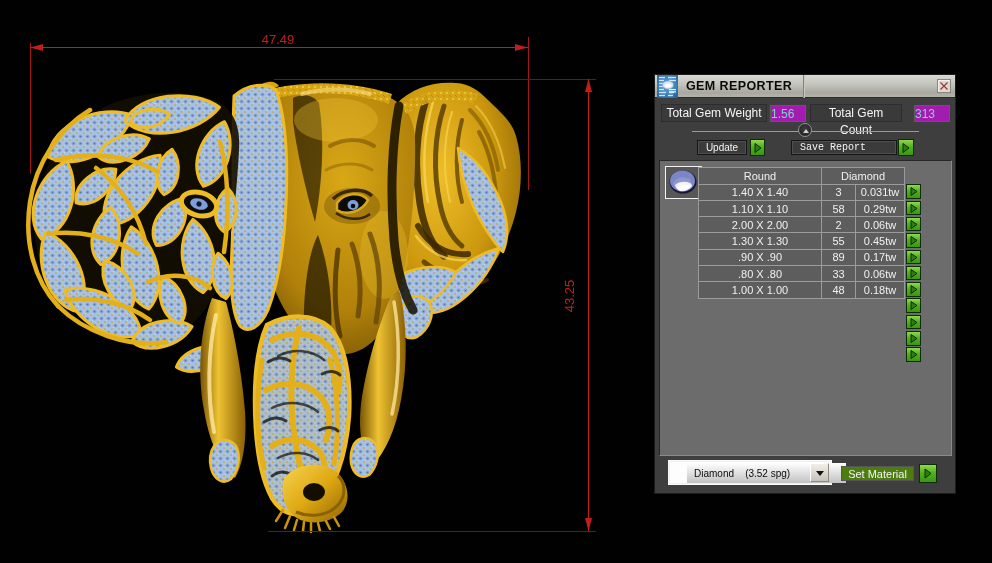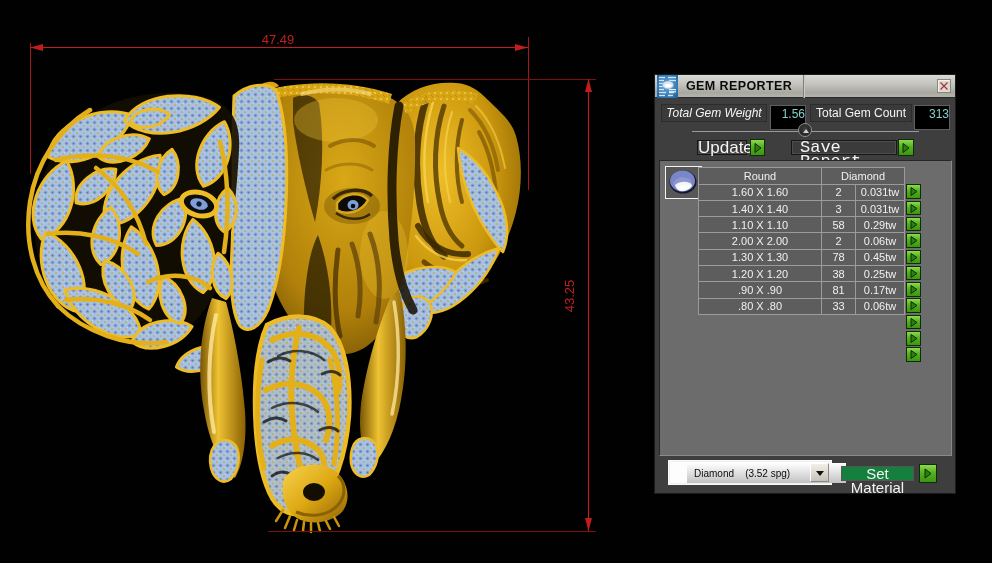--- a/index.html
+++ b/index.html
@@ -6,46 +6,46 @@
 #stage{position:relative;width:992px;height:563px;background:#010101;overflow:hidden;font-family:"Liberation Sans",sans-serif;}
 #art{position:absolute;left:0;top:0;}
 #panel{position:absolute;left:654px;top:74px;width:302px;height:420px;background:#3e3e3e;border:1px solid #1c1c1c;box-sizing:border-box;}
 #panel *{box-sizing:border-box;position:absolute;}
 #titlebar{left:0px;top:0px;width:300px;height:23px;background:linear-gradient(180deg,#dadad4 0%,#c2c2bc 45%,#a8a8a0 80%,#b4b4ac 100%);border-bottom:1px solid #2a2a2a;}
 #titlebar .tseg{left:148px;top:0;width:1px;height:23px;background:#83837d;box-shadow:1px 0 0 #c8c8c2;}
 #ticon{left:2px;top:0px;width:21px;height:23px;}
 #ttext{left:31px;top:4px;font-size:12.5px;font-weight:bold;color:#0a0a0a;letter-spacing:0.4px;position:absolute;}
 #closebtn{left:282px;top:4px;width:14px;height:14px;background:#ddd9d1;border:1px solid #8a867e;box-shadow:inset 1px 1px 0 #f4f1ec;}
 .lbl{height:18px;color:#f4f4f4;font-size:12px;line-height:17px;text-align:center;border:1px solid #2d2d2d;background:#3a3a3a;}
-.val{height:25px;background:#000000;color:#85d2cc;font-size:12px;line-height:16px;text-align:right;border:1px solid #5e5e5e;}
-#lbl1{left:6px;top:29px;width:106px;font-style:italic;}
+.val{height:17px;background:#a21caf;color:#85d2cc;font-size:12px;line-height:16px;text-align:left;border:1px solid #5e5e5e;}
+#lbl1{left:6px;top:29px;width:106px;}
 #val1{left:115px;top:30px;width:36px;}
-#lbl2{left:155px;top:29px;width:102px;}
+#lbl2{left:155px;top:29px;width:92px;}
 #val2{left:259px;top:30px;width:36px;}
 #sline{left:37px;top:56px;width:227px;height:1px;background:#9a9a9a;}
 #sthumb{left:143px;top:48px;width:14px;height:14px;border-radius:50%;background:radial-gradient(circle at 50% 40%,#3e3e3e,#1c1c1c);border:1px solid #909090;}
 #sthumb:after{content:"";position:absolute;left:3.5px;top:4.5px;width:0;height:0;border-left:3.5px solid transparent;border-right:3.5px solid transparent;border-bottom:4.5px solid #cfcfcf;}
-.btn{background:#3b3b3b;border:1px solid #161616;color:#f4f4f4;font-size:17px;text-align:center;box-shadow:inset 0 0 0 1px #4e4e4e;}
+.btn{background:#3b3b3b;border:1px solid #161616;color:#f4f4f4;font-size:10px;text-align:center;box-shadow:inset 0 0 0 1px #4e4e4e;}
 #btnupd{left:42px;top:65px;width:50px;height:15px;line-height:14px;}
 #btnsave{left:136px;top:65px;width:106px;height:15px;line-height:14px;text-align:left;padding-left:8px;font-family:Liberation Mono, monospace;}
 .grn{background:linear-gradient(180deg,#8fd84e 0%,#52b21e 45%,#3d9412 100%);border:1px solid #0d2d05;}
 .grn svg{position:absolute;left:0;top:0;}
 #grn1{left:95px;top:64px;width:15px;height:17px;}
 #grn2{left:243px;top:64px;width:16px;height:17px;}
 #tablebox{left:4px;top:85px;width:293px;height:296px;background:#6c6c6c;border:1px solid #272727;border-right-color:#8a8a8a;border-bottom-color:#8a8a8a;}
 #gembox{left:5px;top:5px;width:37px;height:33px;background:#575757;border:1px solid #f4f4f4;}
 #grid{left:38px;top:6.3px;border-collapse:collapse;table-layout:fixed;position:absolute !important;}
 #grid colgroup,#grid col,#grid tbody,#grid tr,#grid td{position:static !important;padding-left:14px;}
 #grid td{border:1px solid #9b9b9b;background:#5d5d5d;color:#f0f0f0;font-size:11px;text-align:center;padding:0;height:16.3px;font-family:"Liberation Sans",sans-serif;overflow:hidden;white-space:nowrap;}
 .rgrn{left:245.5px;width:15.5px;height:14.5px;}
 #dropdown{left:14px;top:386px;width:162px;height:23px;background:#fdfdfd;border:1px solid #f0f0f0;box-shadow:0 0 0 1px #fafafa;}
 #ddinner{left:17px;top:1px;width:159px;height:20px;background:linear-gradient(180deg,#ffffff,#c2c2c2);color:#0a0a0a;font-size:10px;line-height:21px;padding-left:7px;}
 #ddbtn{left:140px;top:1px;width:19px;height:19px;background:linear-gradient(180deg,#f2efe9,#c6c2ba);border:1px solid #8e8a82;border-top-color:#fff;border-left-color:#fff;}
 #ddbtn:after{content:"";position:absolute;left:5px;top:7px;width:0;height:0;border-left:4.5px solid transparent;border-right:4.5px solid transparent;border-top:5px solid #111;}
-#setmat{left:186px;top:391px;width:73px;height:15px;background:#15803d;border:1px solid #555;color:#f4f4f4;font-size:15px;line-height:14px;text-align:center;}
+#setmat{left:186px;top:391px;width:73px;height:15px;background:#4d7c0f;border:1px solid #555;color:#f4f4f4;font-size:11px;line-height:14px;text-align:center;}
 #grn3{left:264px;top:389px;width:18px;height:19px;}
 </style>
 </head>
 <body>
 <div id="stage">
 <svg id="art" width="992" height="563" viewBox="0 0 992 563">
 <defs>
 <pattern id="pave" width="7" height="7" patternUnits="userSpaceOnUse">
   <rect width="7" height="7" fill="#a8c2e2"></rect>
   <circle cx="3.5" cy="3.5" r="2.0" fill="#8ca6d0"></circle>
@@ -308,58 +308,53 @@
             <col style="width:123px">
             <col style="width:34px">
             <col style="width:49px">
           </colgroup>
           <tbody>
             <tr>
               <td>Round</td>
               <td colspan="2">Diamond</td>
             </tr>
             <tr>
-              <td>1.60 X 1.60</td>
-              <td>2</td>
-              <td>0.031tw</td>
-            </tr>
-            <tr>
               <td>1.40 X 1.40</td>
               <td>3</td>
               <td>0.031tw</td>
             </tr>
             <tr>
               <td>1.10 X 1.10</td>
               <td>58</td>
               <td>0.29tw</td>
             </tr>
             <tr>
               <td>2.00 X 2.00</td>
               <td>2</td>
               <td>0.06tw</td>
             </tr>
             <tr>
               <td>1.30 X 1.30</td>
-              <td>78</td>
+              <td>55</td>
               <td>0.45tw</td>
             </tr>
             <tr>
-              <td>1.20 X 1.20</td>
-              <td>38</td>
-              <td>0.25tw</td>
-            </tr>
-            <tr>
               <td>.90 X .90</td>
-              <td>81</td>
+              <td>89</td>
               <td>0.17tw</td>
             </tr>
             <tr>
               <td>.80 X .80</td>
               <td>33</td>
               <td>0.06tw</td>
+            </tr>
+            <tr>
+              <td>1.00 X 1.00</td>
+              <td>48</td>
+              <td>0.18tw</td>
             </tr>
           </tbody>
         </table>
         <div class="grn rgrn" style="top: 23.3px;">
           <svg width="14" height="13" viewBox="0 0 14 13">
             <path d="M4,2.5 L10,6.5 L4,10.5 Z" fill="#2f7d12" stroke="#0c2e04" stroke-width="1"></path>
           </svg>
         </div>
         <div class="grn rgrn" style="top: 39.6px;">
           <svg width="14" height="13" viewBox="0 0 14 13">

